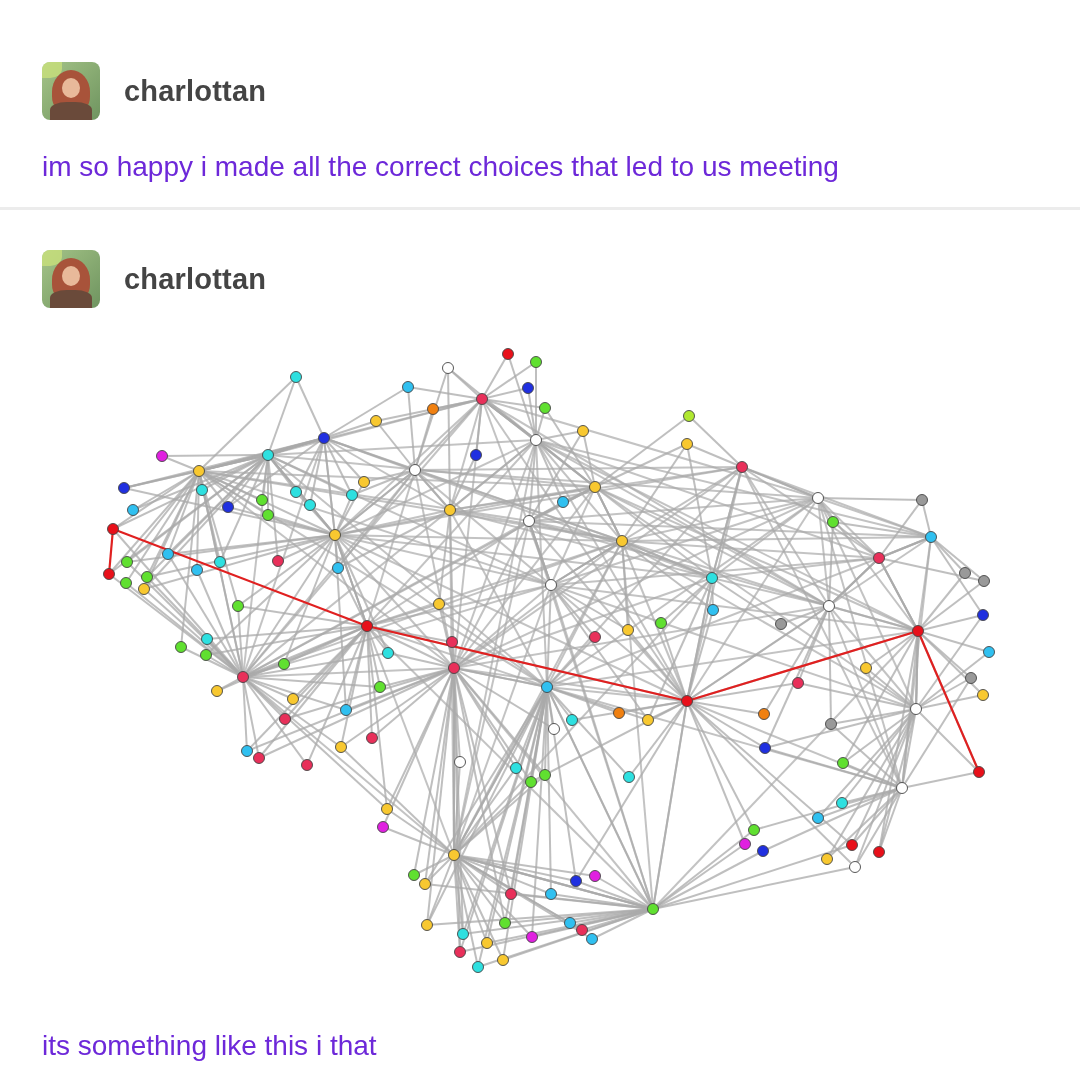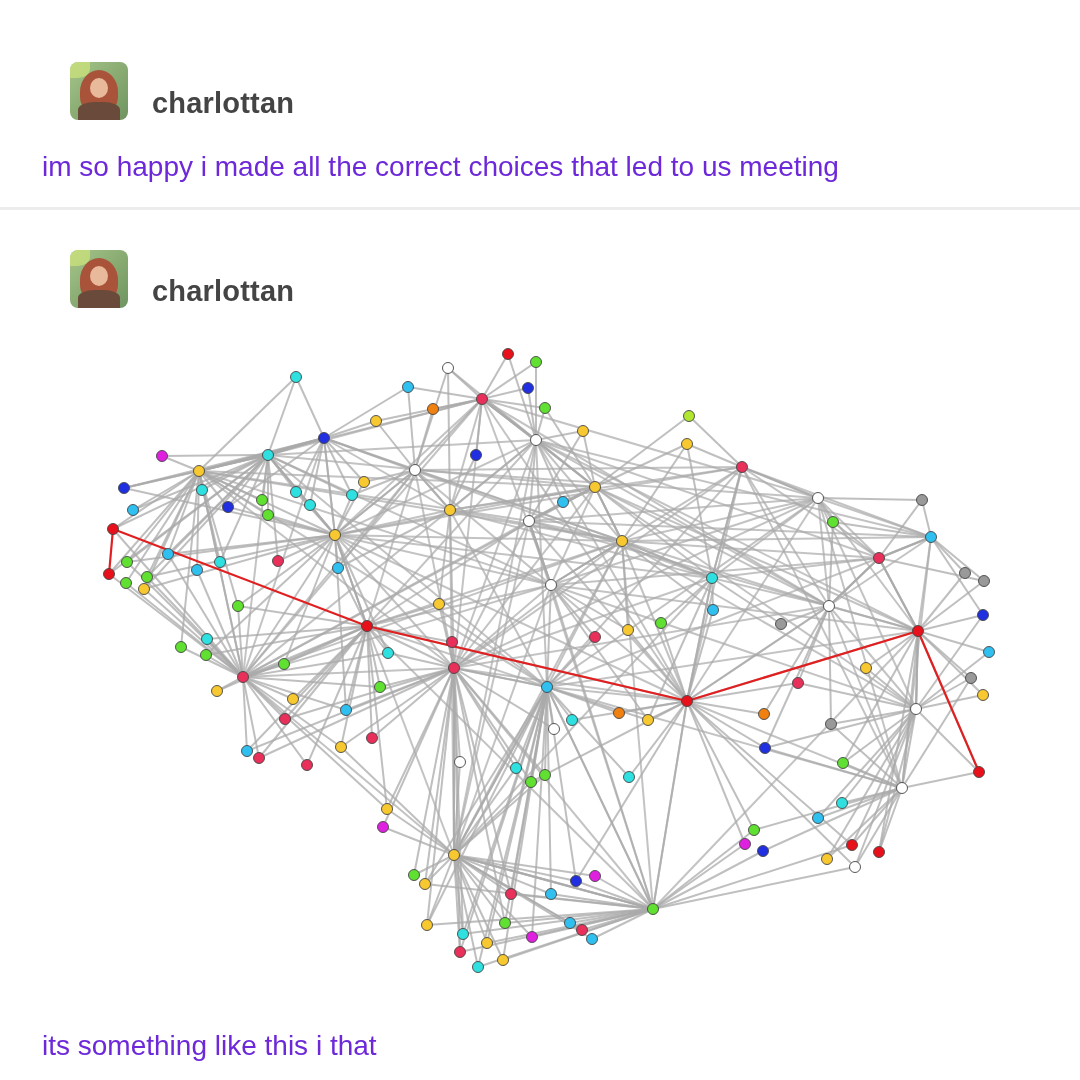--- a/index.html
+++ b/index.html
@@ -1,18 +1,18 @@
 <!DOCTYPE html>
 <html><head>
 <meta charset="utf-8">
 <style>
   html, body { margin:0; padding:0; background:#ffffff; }
   body { width:1080px; height:1080px; position:relative; overflow:hidden;
          font-family:"Liberation Sans", "DejaVu Sans", sans-serif; color:#444; }
-  .post-header { position:absolute; left:42px; display:flex; align-items:flex-end;margin-left:28px; }
+  .post-header { position:absolute; left:42px; display:flex; align-items:center; }
   .avatar { width:58px; height:58px; border-radius:8px; overflow:hidden; position:relative;
             background:linear-gradient(135deg,#a6c48a 0%,#8fb177 40%,#6f9460 100%); }
   .avatar .hair { position:absolute; left:10px; top:8px; width:38px; height:44px; border-radius:50% 50% 40% 40%;
                   background:#a8533a; }
   .avatar .face { position:absolute; left:20px; top:16px; width:18px; height:20px; border-radius:50%;
                   background:#e8b99a; }
   .avatar .body { position:absolute; left:8px; top:40px; width:42px; height:20px; border-radius:40% 40% 0 0;
                   background:#6a4a3a; }
   .avatar .leaf { position:absolute; left:0; top:0; width:20px; height:16px; border-radius:0 0 60% 0;
                   background:#c8e07a; opacity:.8; }

